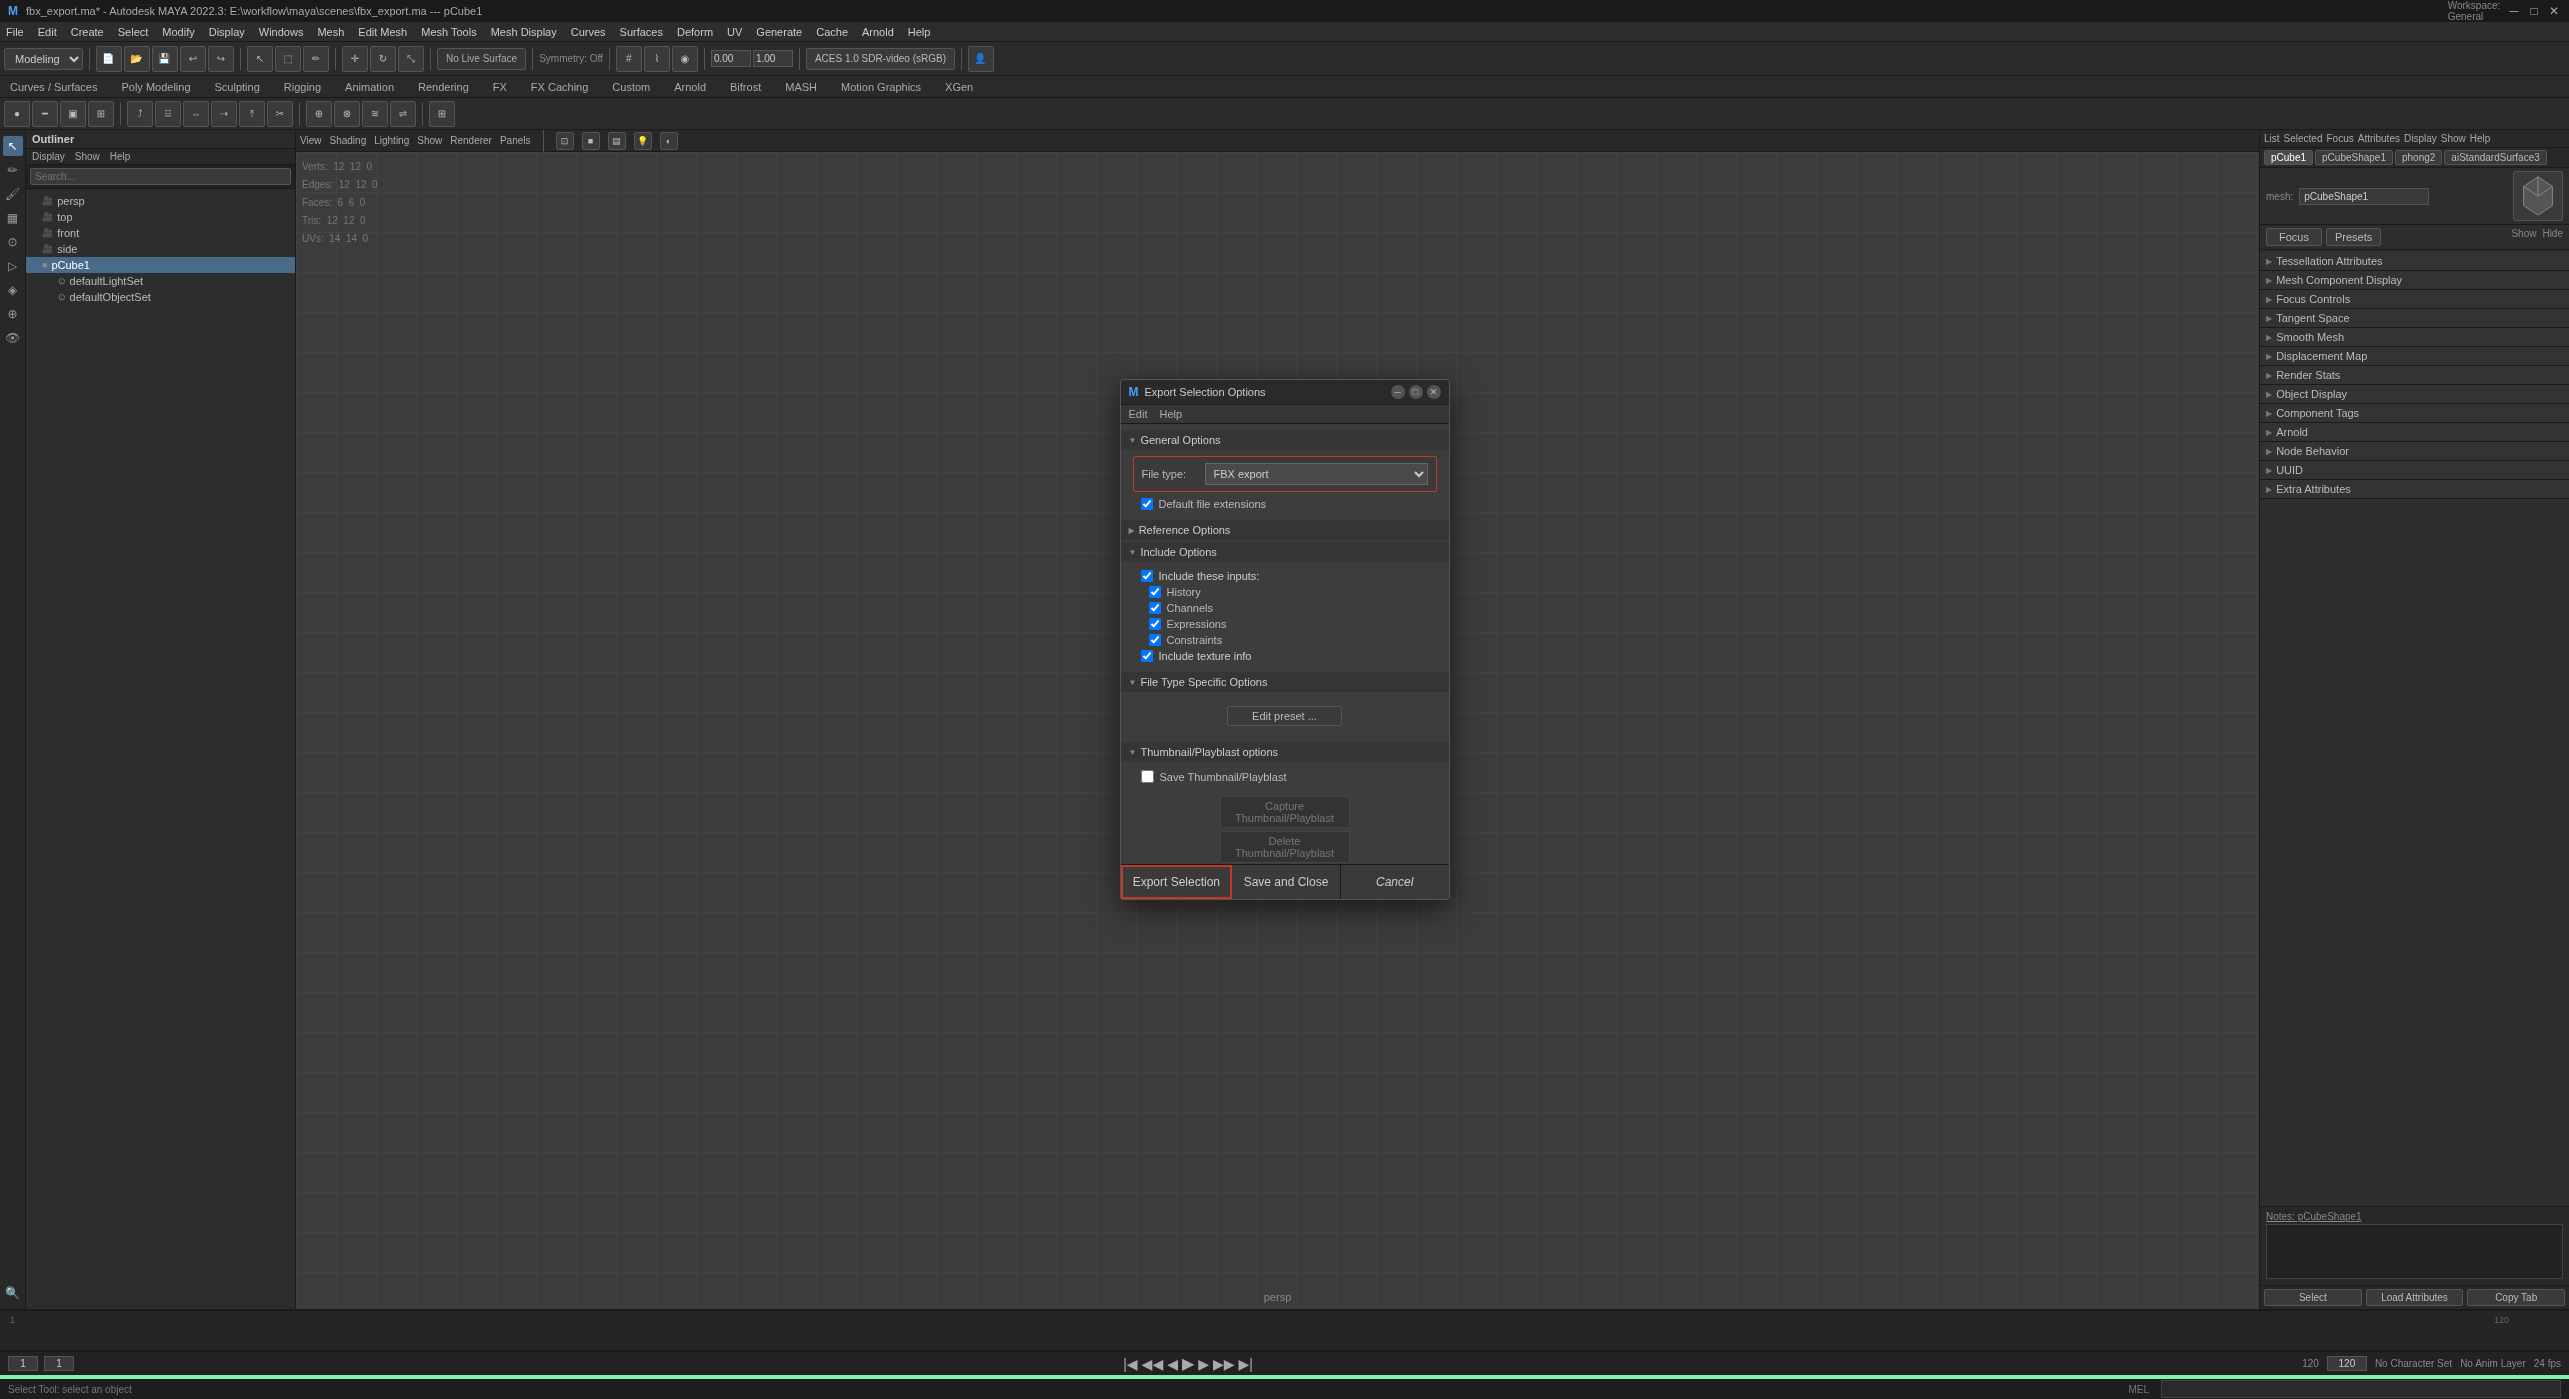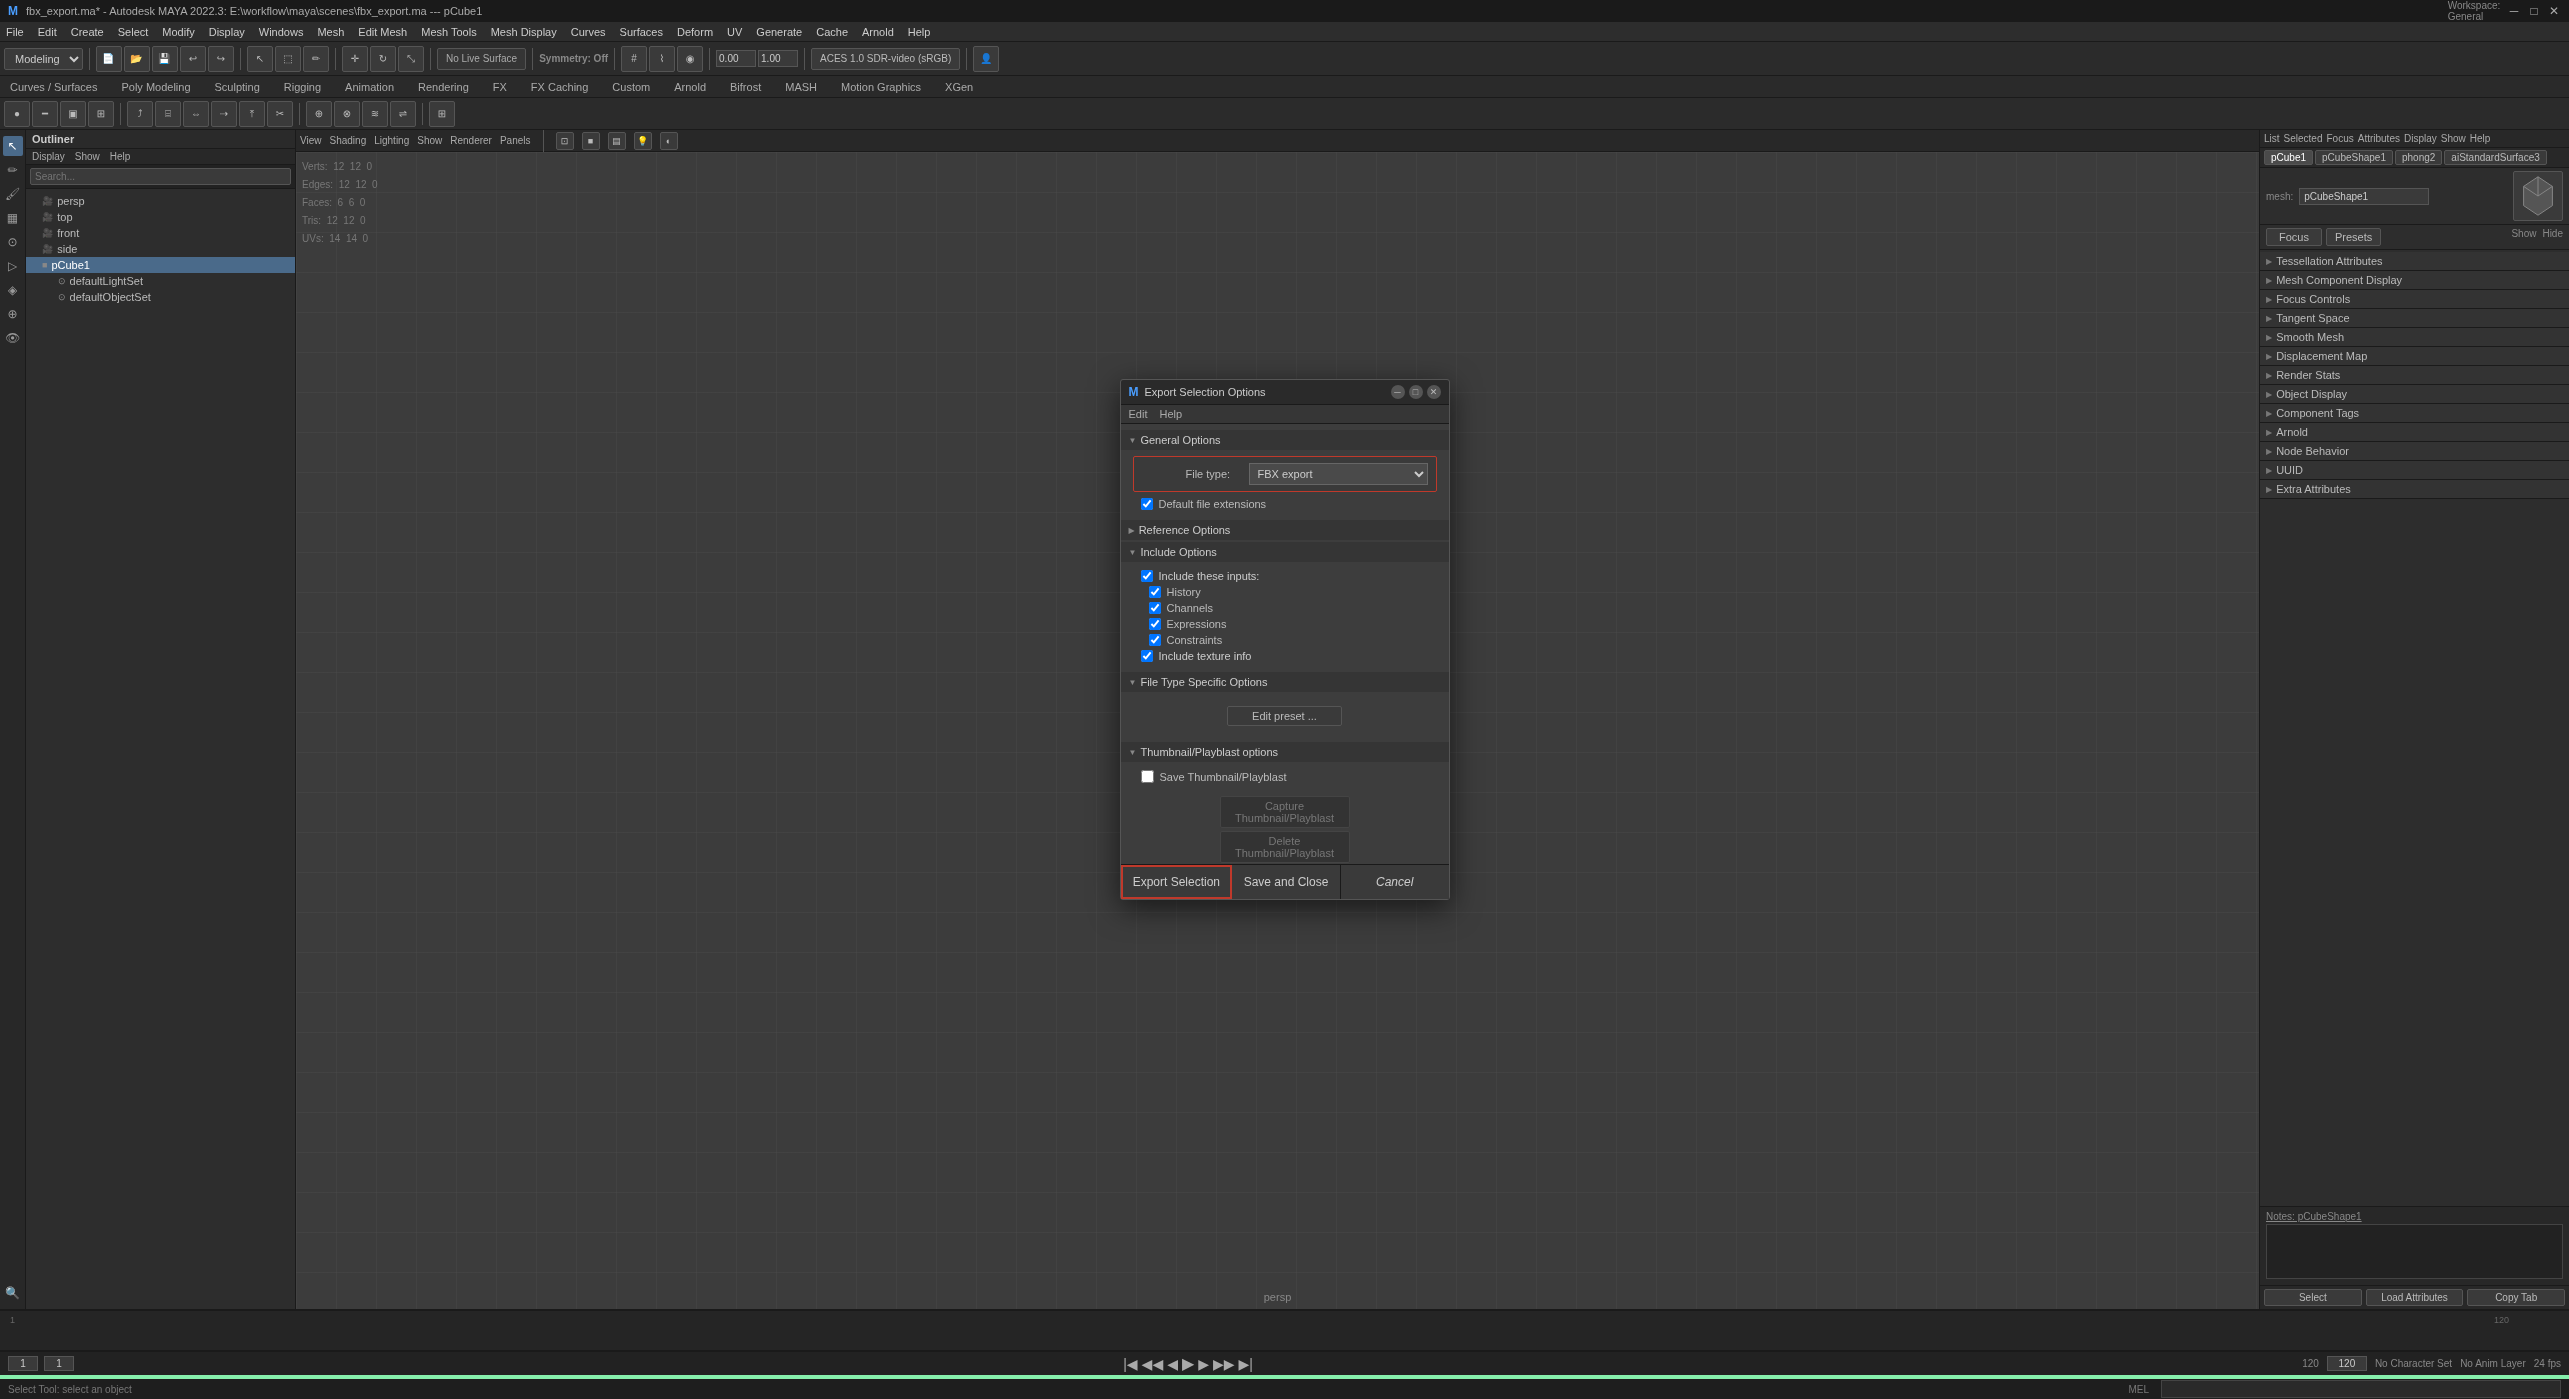--- a/index.html
+++ b/index.html
@@ -407,21 +407,20 @@
       padding: 6px 8px;
       border: 1px solid #c0392b;
       border-radius: 2px;
       background: #3a3a3a;
       margin-bottom: 4px;
     }
     .filetype-label {
       font-size: 11px;
       color: #bbb;
       min-width: 55px;
-      margin-left: 44px;
     }
     .filetype-select {
       flex: 1;
       background: #4a4a4a;
       border: 1px solid #666;
       color: #ccc;
       padding: 2px 4px;
       font-size: 11px;
       height: 22px;
       cursor: pointer;
@@ -734,21 +733,21 @@
     <div class="toolbar-separator"></div>
     <div class="toolbar-btn" title="Move">✛</div>
     <div class="toolbar-btn" title="Rotate">↻</div>
     <div class="toolbar-btn" title="Scale">⤡</div>
     <div class="toolbar-separator"></div>
 
     <div class="toolbar-text-btn" style="color:#aaa;background:#353535;">
       <span>No Live Surface</span>
     </div>
     <div class="toolbar-separator"></div>
-    <span style="font-size:10px;color:#888;font-weight:bold;">Symmetry: Off</span>
+    <span style="font-size:10px;color:#888;">Symmetry: Off</span>
     <div class="toolbar-separator"></div>
     <div class="toolbar-btn" title="Snap to Grid">#</div>
     <div class="toolbar-btn" title="Snap to Curve">⌇</div>
     <div class="toolbar-btn" title="Snap to Point">◉</div>
     <div class="toolbar-separator"></div>
     <input type="text" value="0.00" style="width: 40px; background: rgb(58, 58, 58); border: 1px solid rgb(85, 85, 85); color: rgb(204, 204, 204); padding: 2px; font-size: 10px;">
     <input type="text" value="1.00" style="width: 40px; background: rgb(58, 58, 58); border: 1px solid rgb(85, 85, 85); color: rgb(204, 204, 204); padding: 2px; font-size: 10px;">
     <div class="toolbar-separator"></div>
     <div class="toolbar-text-btn" style="font-size:10px;">
       <span>ACES 1.0 SDR-video (sRGB)</span>

